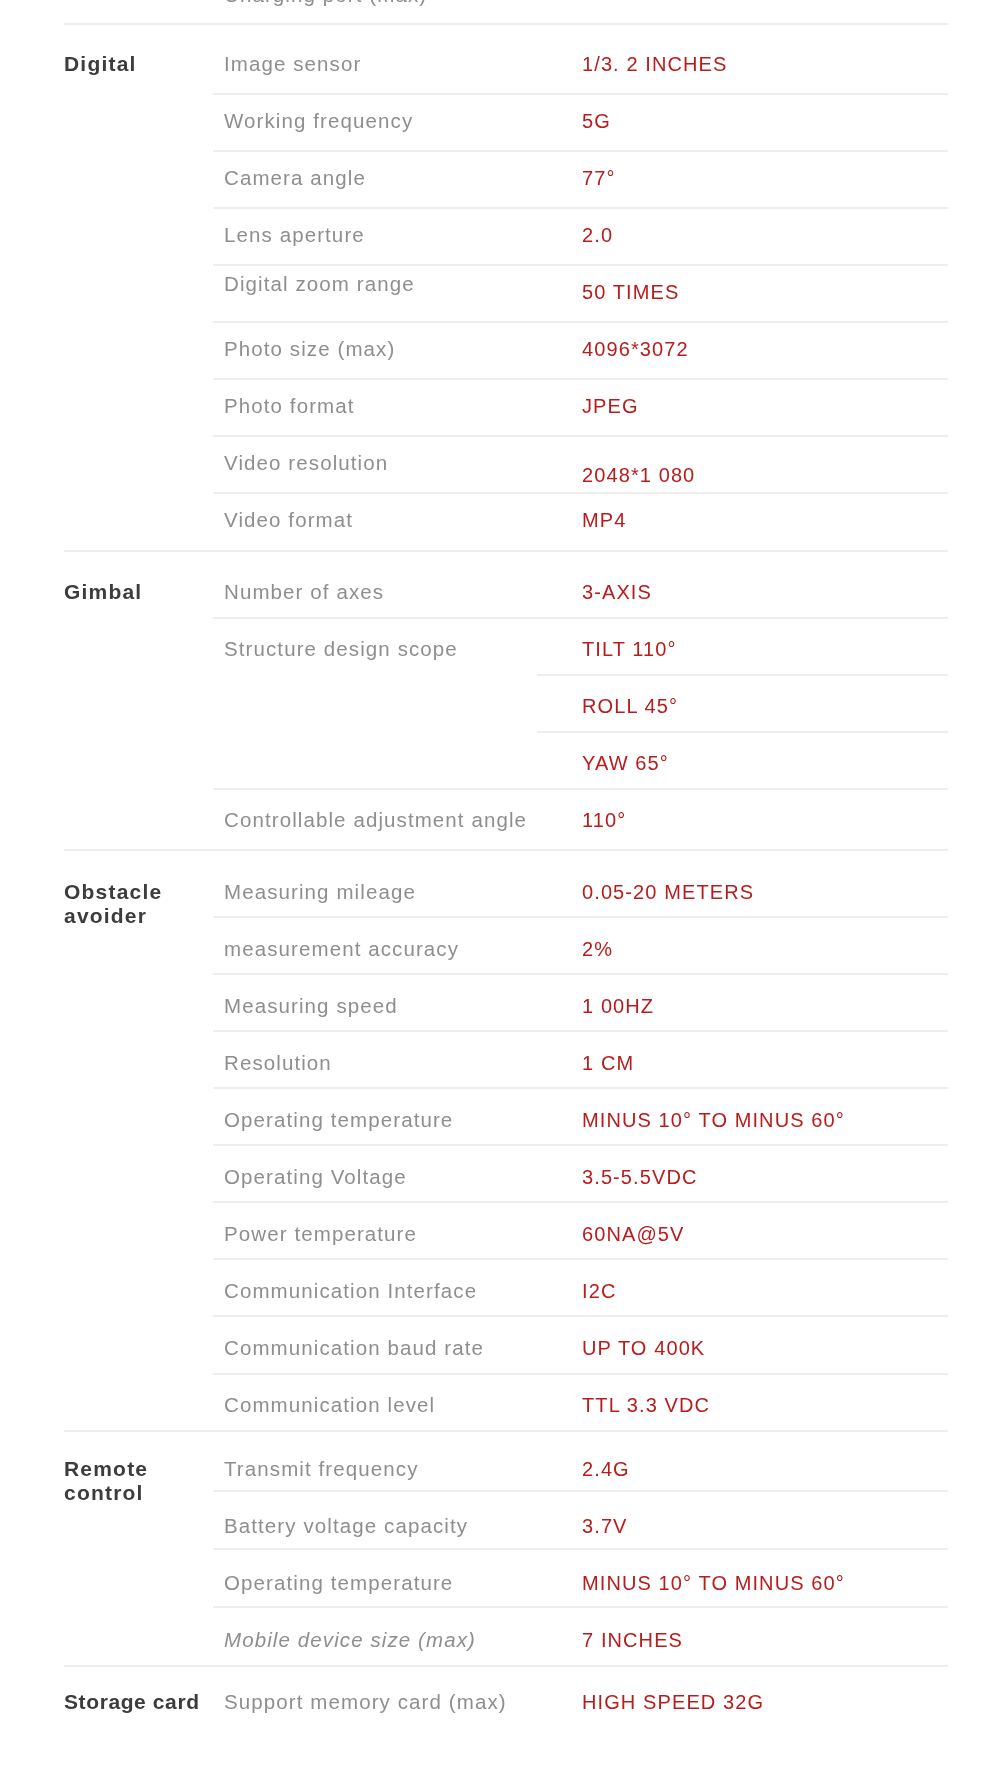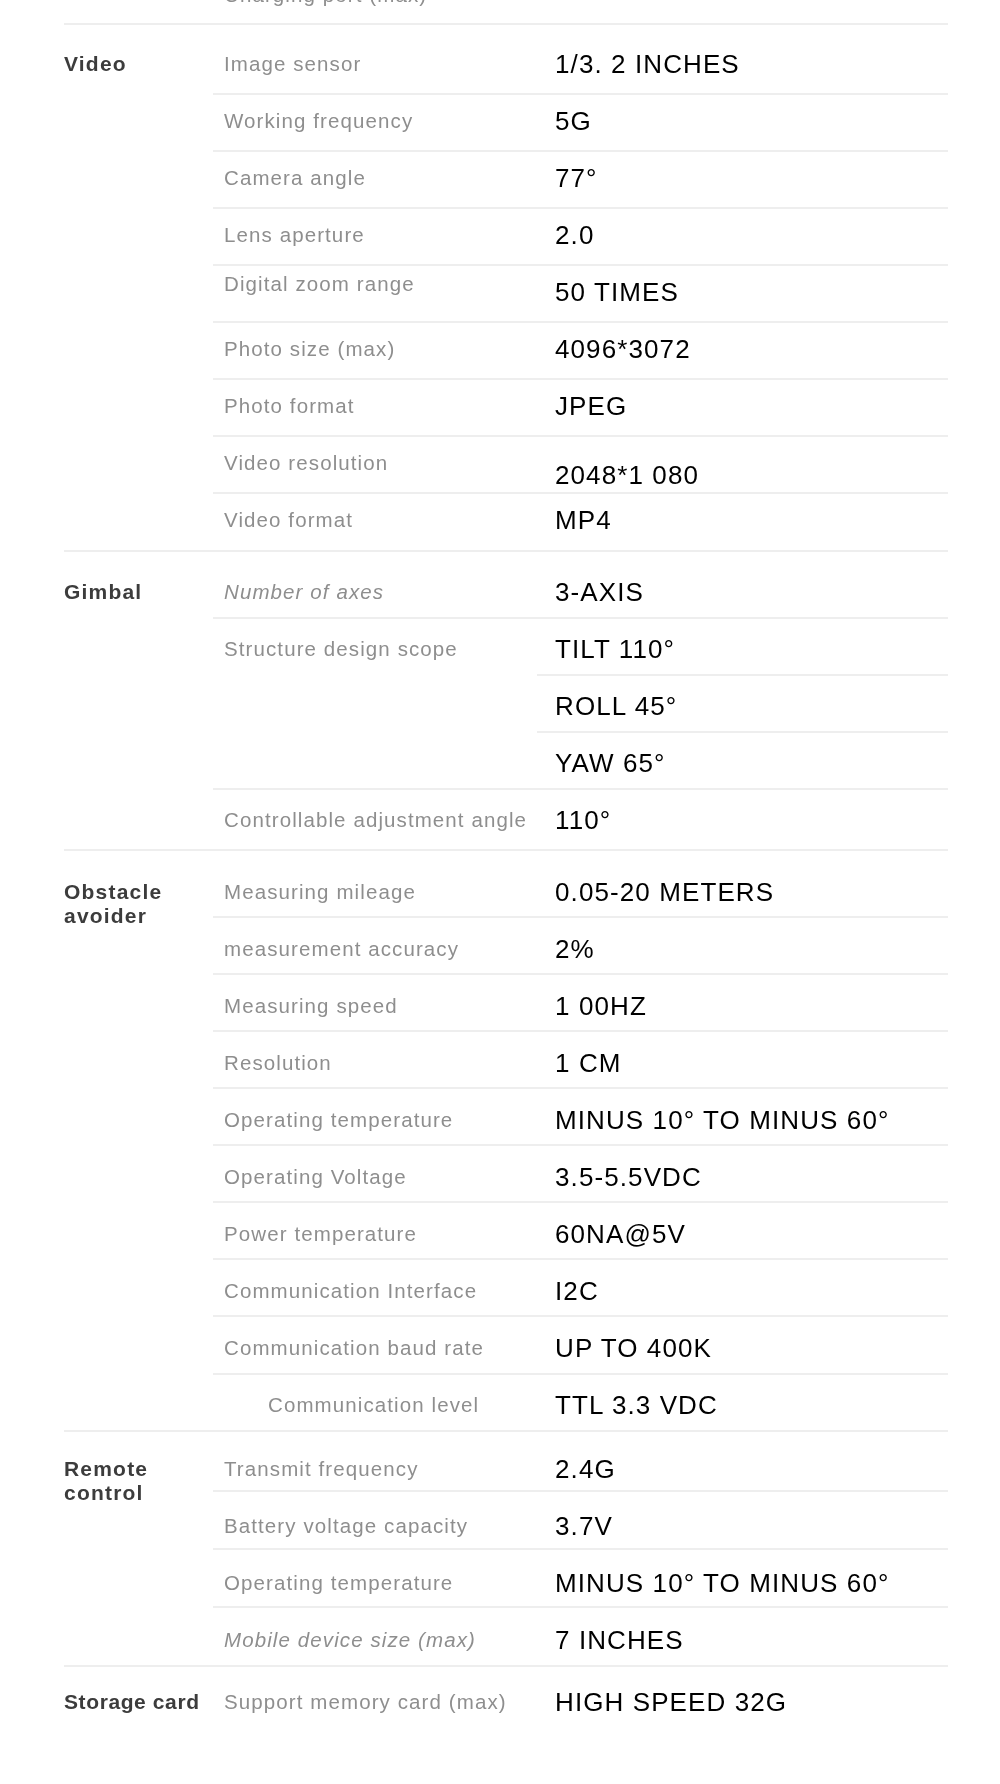--- a/index.html
+++ b/index.html
@@ -3,35 +3,35 @@
 <meta charset="utf-8">
 <style>
   html, body { margin: 0; padding: 0; background: #ffffff; }
   body { width: 1000px; height: 1784px; position: relative; overflow: hidden;
          font-family: "Liberation Sans", "DejaVu Sans", sans-serif; }
   .hline { position: absolute; height: 2px; background: #eeeeee; }
   .section-title { position: absolute; left: 64px; width: 150px; font-size: 21px; font-weight: bold;
                    color: #3c3c3c; letter-spacing: 1.2px; line-height: 24px; }
   .label { position: absolute; left: 224px; font-size: 20.5px; color: #8e8e8e; letter-spacing: 1.1px;
            white-space: nowrap; line-height: 24px; }
-  .value { position: absolute; left: 555px; font-size: 26px; color: #000000; letter-spacing: 1.1px;
+  .value { position: absolute; left: 582px; font-size: 20px; color: #b91c1c; letter-spacing: 1.1px;
            white-space: nowrap; line-height: 24px; }
   .clipped { position: absolute; left: 224px; top: -17px; font-size: 20.5px; color: #8e8e8e;
              letter-spacing: 1.1px; white-space: nowrap; line-height: 24px; }
 </style>
 </head>
 <body>
 
 <div>
 
   <span class="clipped">Charging port (max)</span>
   <div class="hline" style="top:23px;left:64px;width:884px;"></div>
 
   <div>
-    <div class="section-title" style="top:52px;">Video</div>
+    <div class="section-title" style="top:52px;">Digital</div>
     <div>
       <span class="label" style="top:52px;">Image sensor</span>
       <span class="value" style="top:52px;">1/3. 2 INCHES</span>
     </div>
     <div class="hline" style="top:93px;left:213px;width:735px;"></div>
     <div>
       <span class="label" style="top:109px;">Working frequency</span>
       <span class="value" style="top:109px;">5G</span>
     </div>
     <div class="hline" style="top:150px;left:213px;width:735px;"></div>
@@ -68,21 +68,21 @@
     <div>
       <span class="label" style="top:508px;">Video format</span>
       <span class="value" style="top:508px;">MP4</span>
     </div>
   </div>
   <div class="hline" style="top:550px;left:64px;width:884px;"></div>
 
   <div>
     <div class="section-title" style="top:580px;">Gimbal</div>
     <div>
-      <span class="label" style="top:580px;font-style:italic;">Number of axes</span>
+      <span class="label" style="top:580px;">Number of axes</span>
       <span class="value" style="top:580px;">3-AXIS</span>
     </div>
     <div class="hline" style="top:617px;left:213px;width:735px;"></div>
     <div>
       <span class="label" style="top:637px;">Structure design scope</span>
       <span class="value" style="top:637px;">TILT 110°</span>
       <div class="hline" style="top:674px;left:537px;width:411px;"></div>
       <span class="value" style="top:694px;">ROLL 45°</span>
       <div class="hline" style="top:731px;left:537px;width:411px;"></div>
       <span class="value" style="top:751px;text-align:right;">YAW 65°</span>
@@ -136,21 +136,21 @@
       <span class="label" style="top:1279px;">Communication Interface</span>
       <span class="value" style="top:1279px;">I2C</span>
     </div>
     <div class="hline" style="top:1315px;left:213px;width:735px;"></div>
     <div>
       <span class="label" style="top:1336px;">Communication baud rate</span>
       <span class="value" style="top:1336px;">UP TO 400K</span>
     </div>
     <div class="hline" style="top:1373px;left:213px;width:735px;"></div>
     <div>
-      <span class="label" style="top:1393px;margin-left:44px;">Communication level</span>
+      <span class="label" style="top:1393px;">Communication level</span>
       <span class="value" style="top:1393px;">TTL 3.3 VDC</span>
     </div>
   </div>
   <div class="hline" style="top:1430px;left:64px;width:884px;"></div>
 
   <div>
     <div class="section-title" style="top:1457px;">Remote control</div>
     <div>
       <span class="label" style="top:1457px;">Transmit frequency</span>
       <span class="value" style="top:1457px;">2.4G</span>

